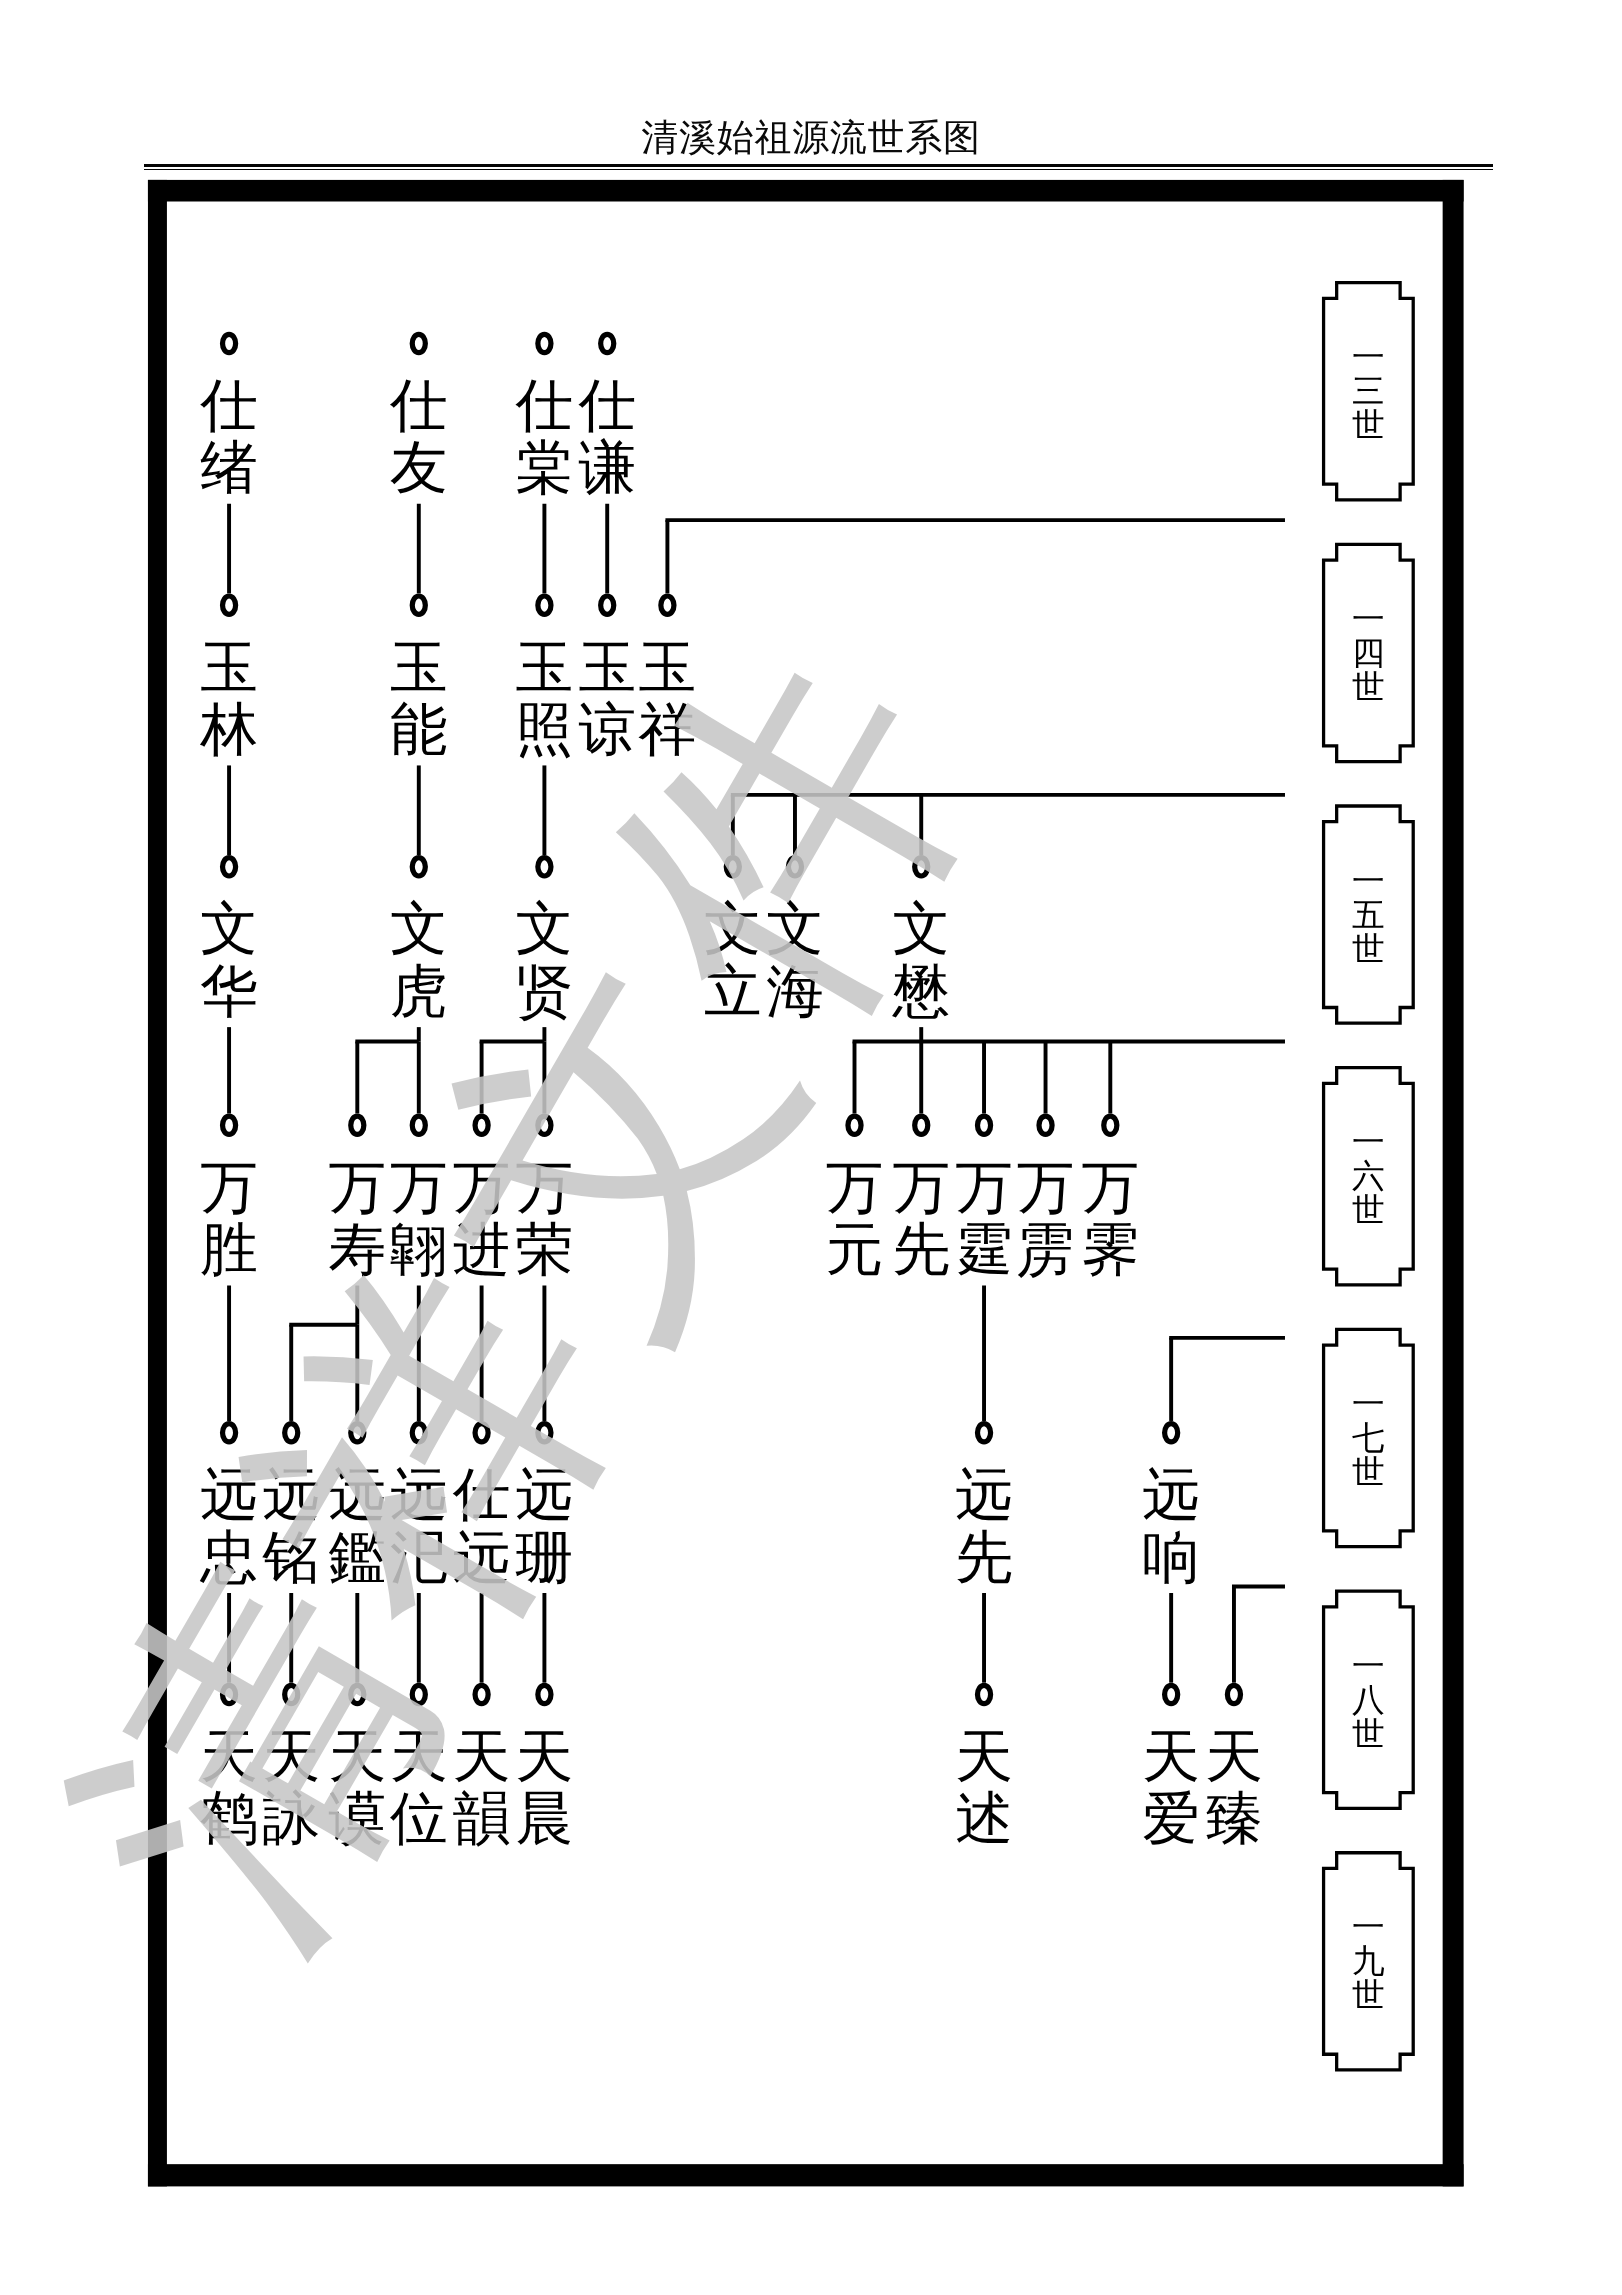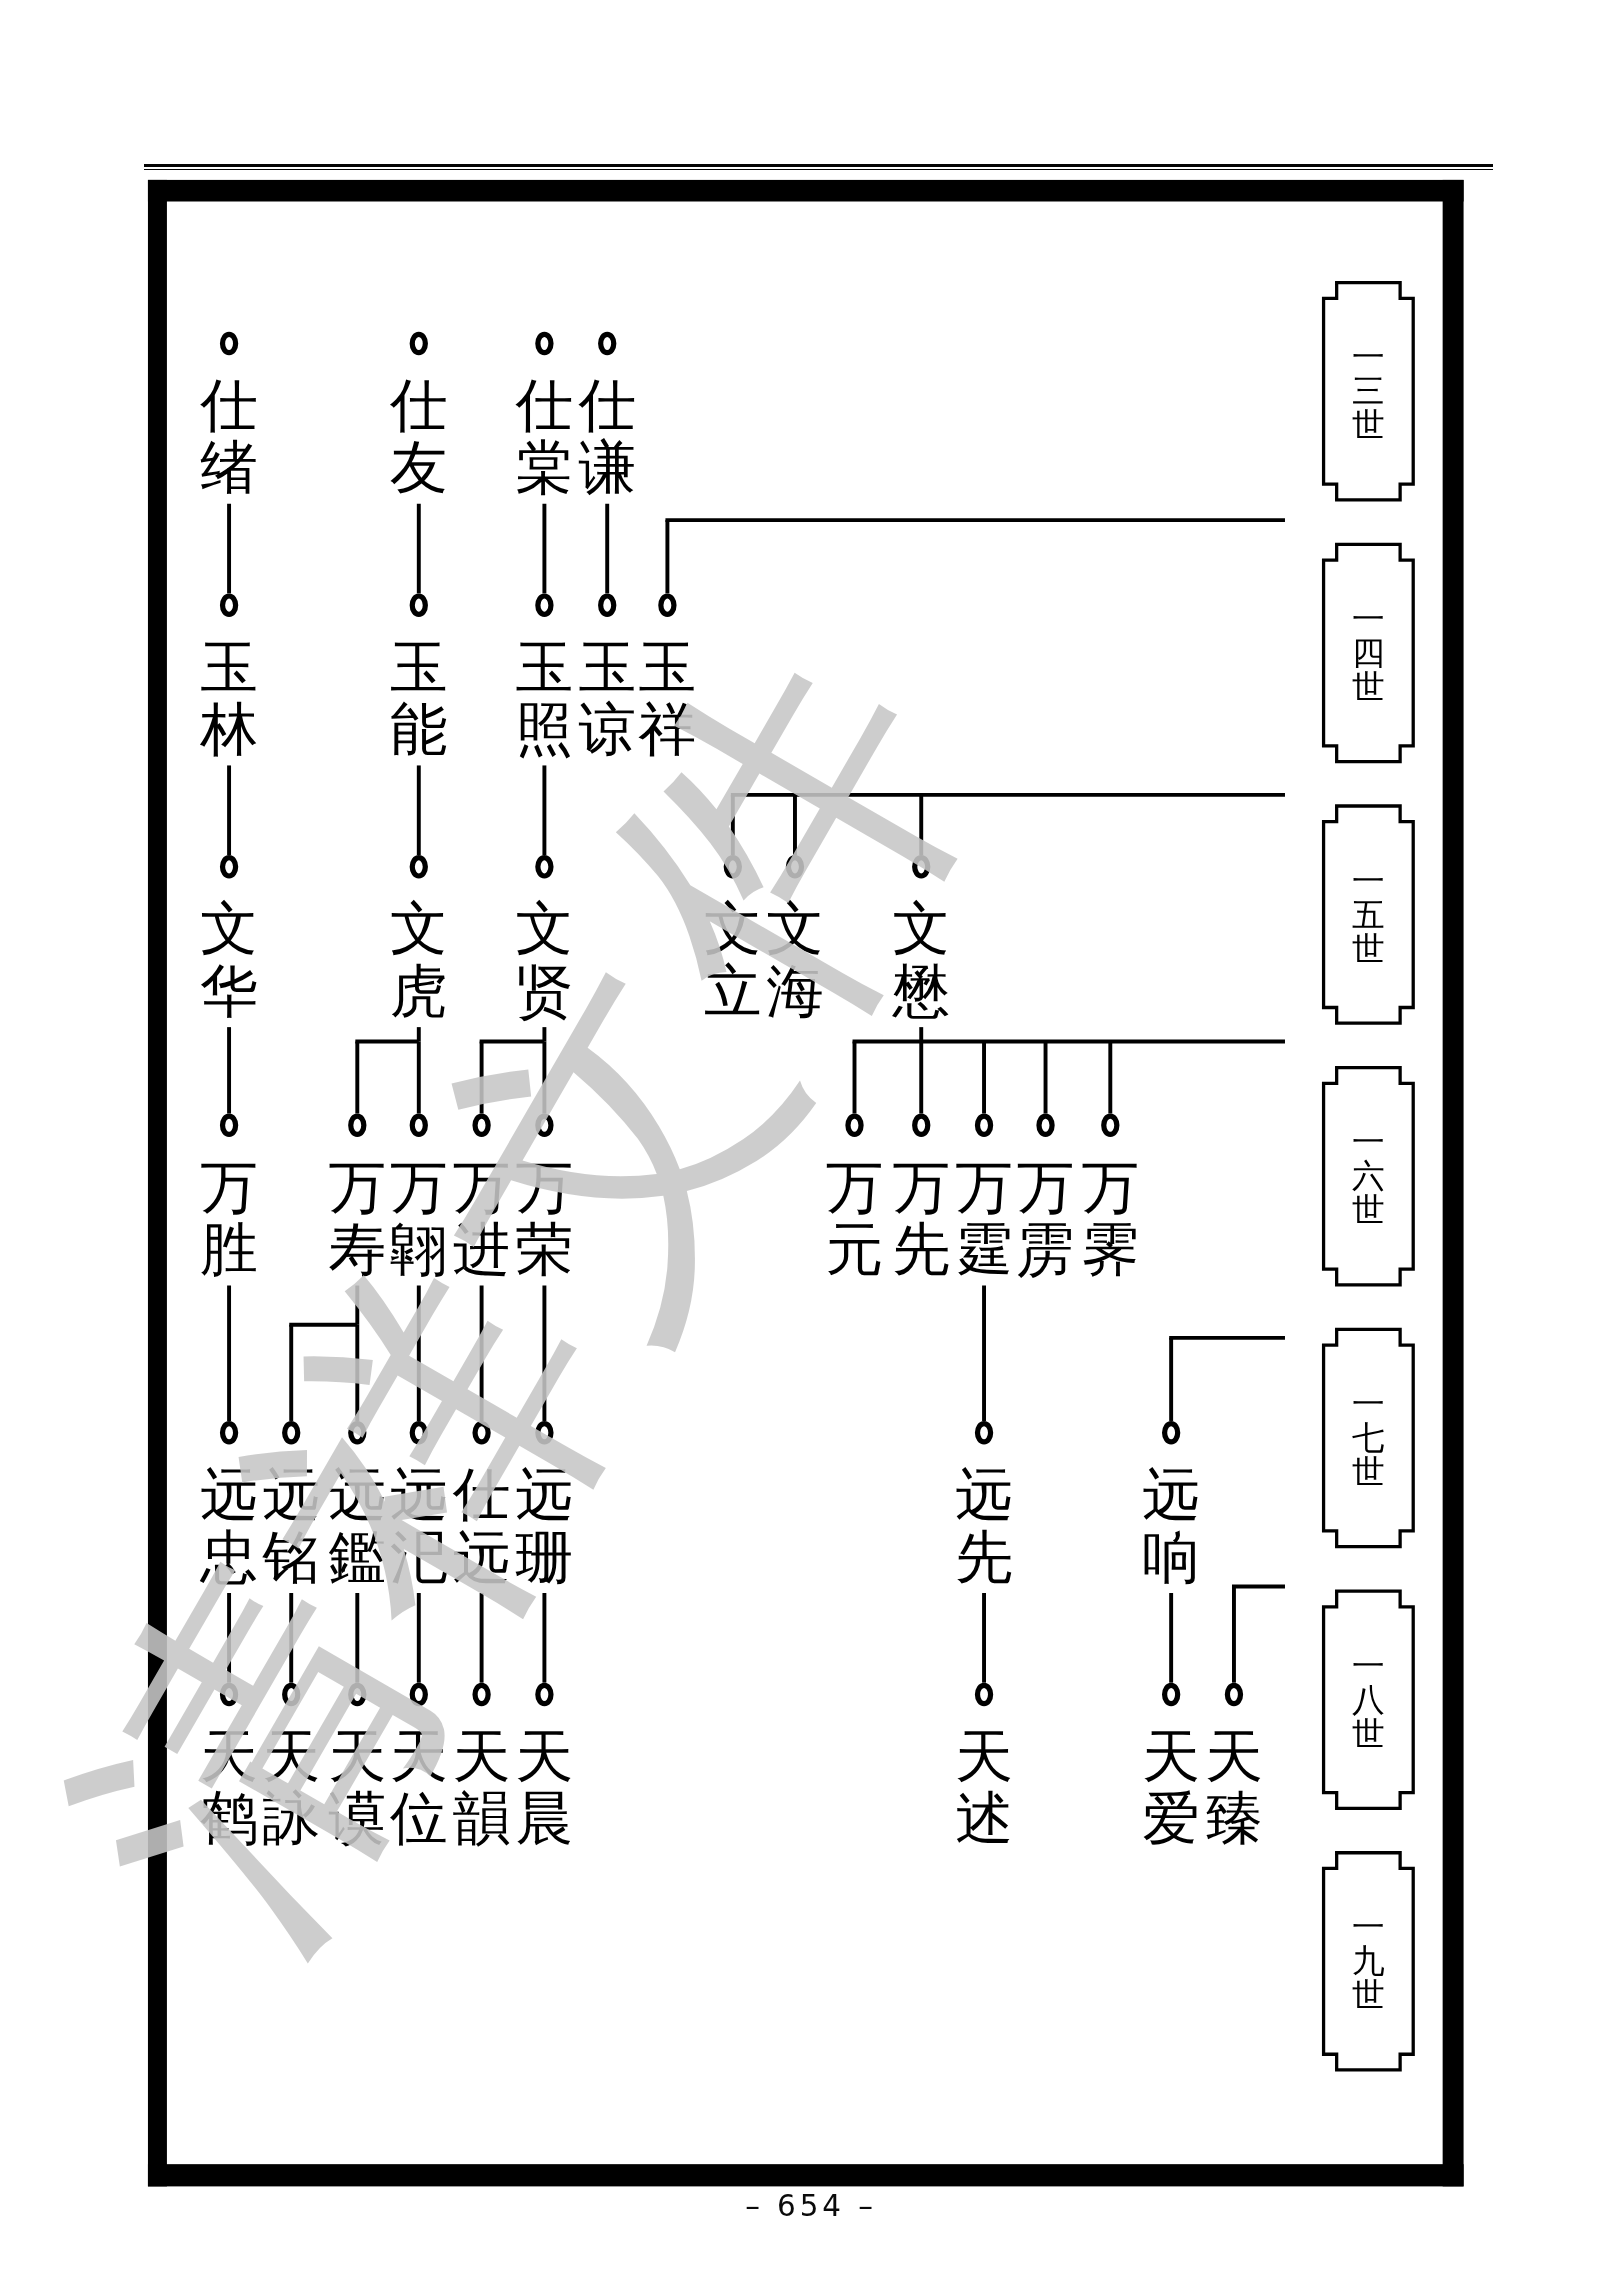--- a/index.html
+++ b/index.html
@@ -46,20 +46,21 @@
     letter-spacing:22px;
     fill:#c6c6c6;
     fill-opacity:0.88;
   }
 </style>
 </head>
 <body>
 
 <div class="page">
 
+  <div class="page-title">清溪始祖源流世系图</div>
   <div class="title-rule-thick"></div>
   <div class="title-rule-thin"></div>
 
   <svg id="tree-svg" width="1622" height="2295" viewBox="0 0 2479 3508">
 
     <g id="g-frame">
       <rect x="226" y="275" width="2011" height="33" fill="#000"></rect>
       <rect x="226" y="3308" width="2011" height="34" fill="#000"></rect>
       <rect x="226" y="275" width="29" height="3067" fill="#000"></rect>
       <rect x="2205" y="275" width="32" height="3067" fill="#000"></rect>
@@ -370,15 +371,14 @@
           <path d="M 2043 2832 H 2140 V 2856 H 2160 V 3140 H 2140 V 3164 H 2043 V 3140 H 2023 V 2856 H 2043 Z" fill="#fff" stroke="#000000" stroke-width="5"></path>
           <text x="2091.5" y="2946" text-anchor="middle" dominant-baseline="central" font-size="50">一</text>
           <text x="2091.5" y="2998" text-anchor="middle" dominant-baseline="central" font-size="50">九</text>
           <text x="2091.5" y="3050" text-anchor="middle" dominant-baseline="central" font-size="50">世</text>
         </g>
       </g>
 
     <text class="wm" text-anchor="middle" transform="translate(960,2060) rotate(-60)">清祥文件</text>
   </svg>
 
-  <div class="page-number">– 654 –</div>
 </div>
 
 
 </body></html>

